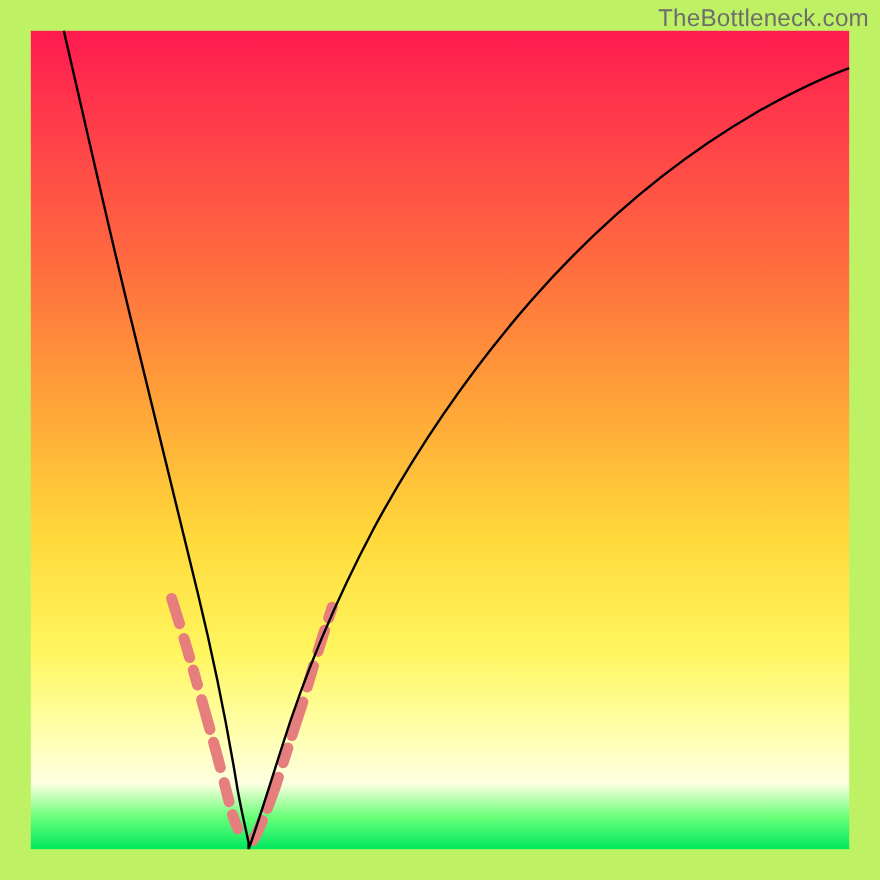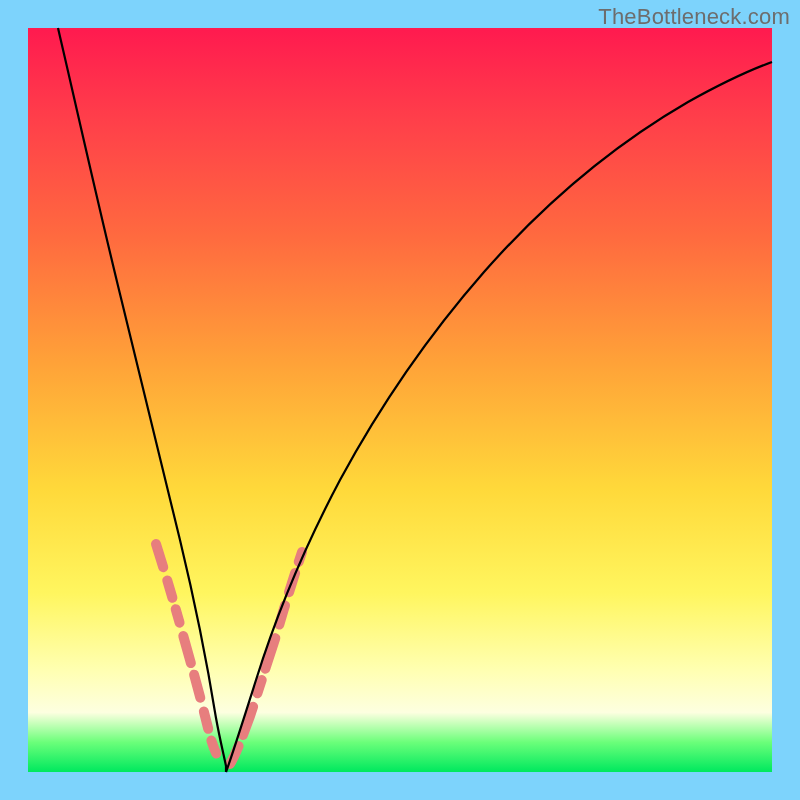--- a/index.html
+++ b/index.html
@@ -10,21 +10,21 @@
     overflow: hidden;
     background: #000;
     font-family: Arial, Helvetica, sans-serif;
   }
   .frame {
     position: absolute;
     left: 0;
     top: 0;
     width: 800px;
     height: 800px;
-    background: #7dd3fc;
+    background: #bef264;
   }
   .plot {
     position: absolute;
     left: 28px;
     top: 28px;
     width: 744px;
     height: 744px;
     
     background: linear-gradient(
       to bottom,

